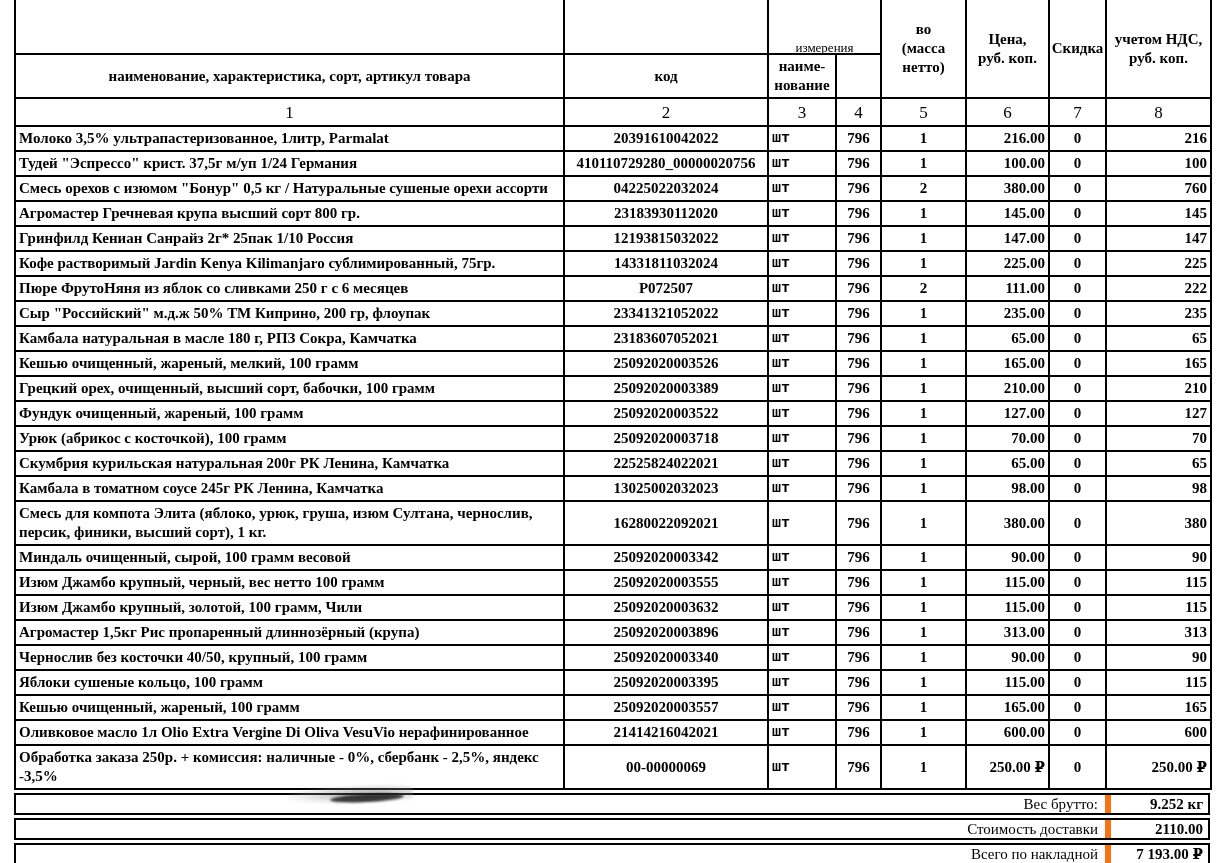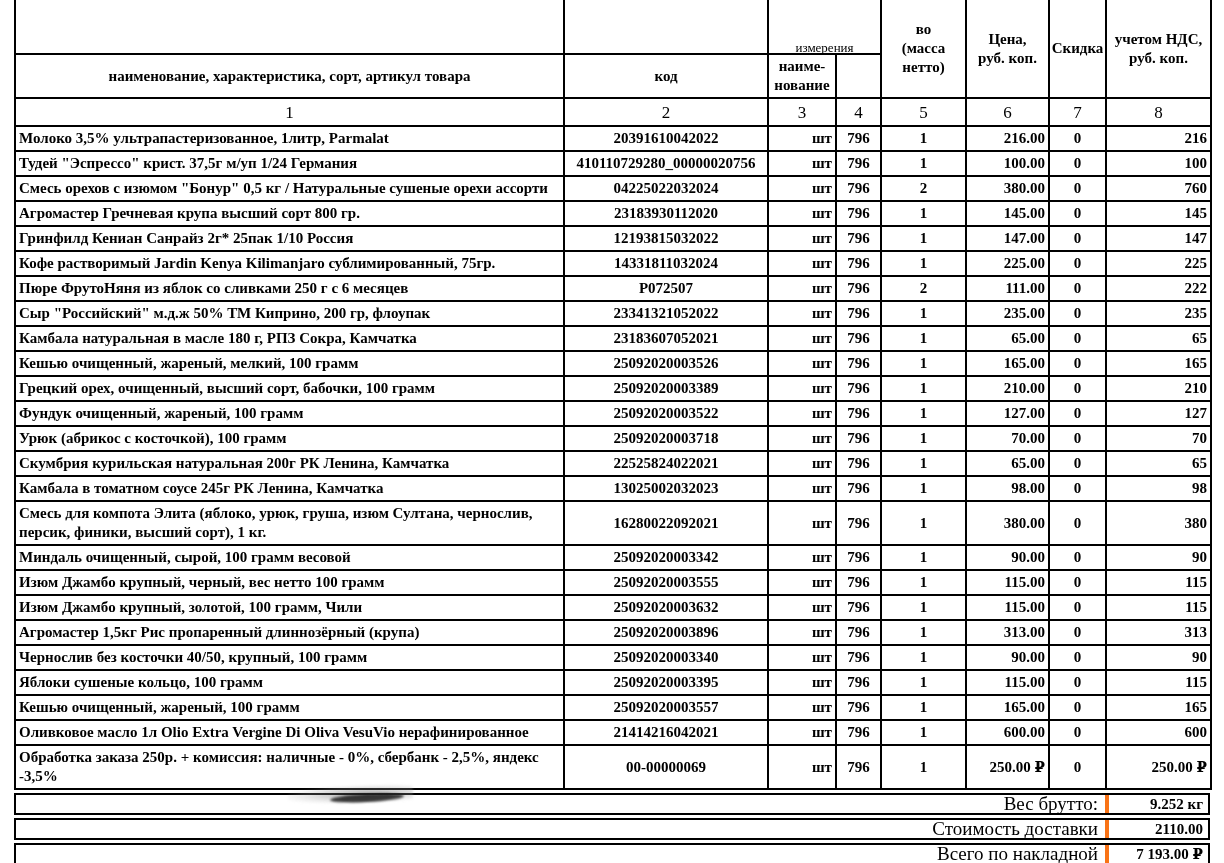--- a/index.html
+++ b/index.html
@@ -28,38 +28,38 @@
   .clipb { height: 10px; overflow: hidden; display: flex; align-items: flex-end; justify-content: center; margin-top: 43px; }
   .clipb span { font-weight: normal; font-size: 13px; line-height: 13px; display: block; margin-bottom: -1px; }
   td.vtall { vertical-align: top; padding-top: 0; }
   td.vmid  { vertical-align: middle; }
   tr.h1 td { height: 34px; }
   tr.hn td { font-weight: normal; font-size: 17px; text-align: center; height: 28px; padding: 1px; }
 
   
   td.c-name     { text-align: left; padding-left: 5px; padding-right: 6px; border-radius: 10px; }
   td.c-code     { text-align: center; letter-spacing: 0; }
-  td.c-unit     { text-align: right; }
+  td.c-unit     { text-align: left; font-family: Liberation Mono, monospace; }
   td.c-unit-code{ text-align: center; margin-left: 40px; }
   td.c-qty      { text-align: center; }
   td.c-price    { text-align: right; padding-right: 6px; border-radius: 8px; }
   td.c-discount { text-align: center; }
   td.c-sum      { text-align: right; padding-right: 5px; }
 
   
   .fstrip {
     margin-left: 14px; margin-top: 3px; width: 1196px; height: 22px;
     border: 2px solid #000; display: flex; align-items: center;
   }
   .flabel {
-    flex: 1; text-align: right; font-size: 19px; font-weight: normal;
+    flex: 1; text-align: right; font-size: 15px; font-weight: normal;
     padding-right: 7px; line-height: 18px;
   }
   .fvalue {
-    width: 103px; border-left: 4px solid #f97316; align-self: stretch;
+    width: 103px; border-left: 6px solid #f97316; align-self: stretch;
     display: flex; align-items: center; justify-content: flex-end;
     font-size: 15px; font-weight: bold; padding-right: 5px;
   }
 
   
   .notes {
     margin-left: 14px; margin-top: 4px; width: 1196px; min-height: 58px;
     border: 2px solid #000; position: relative;
     padding: 2px 0 4px 5px; font-size: 15px;
   }

